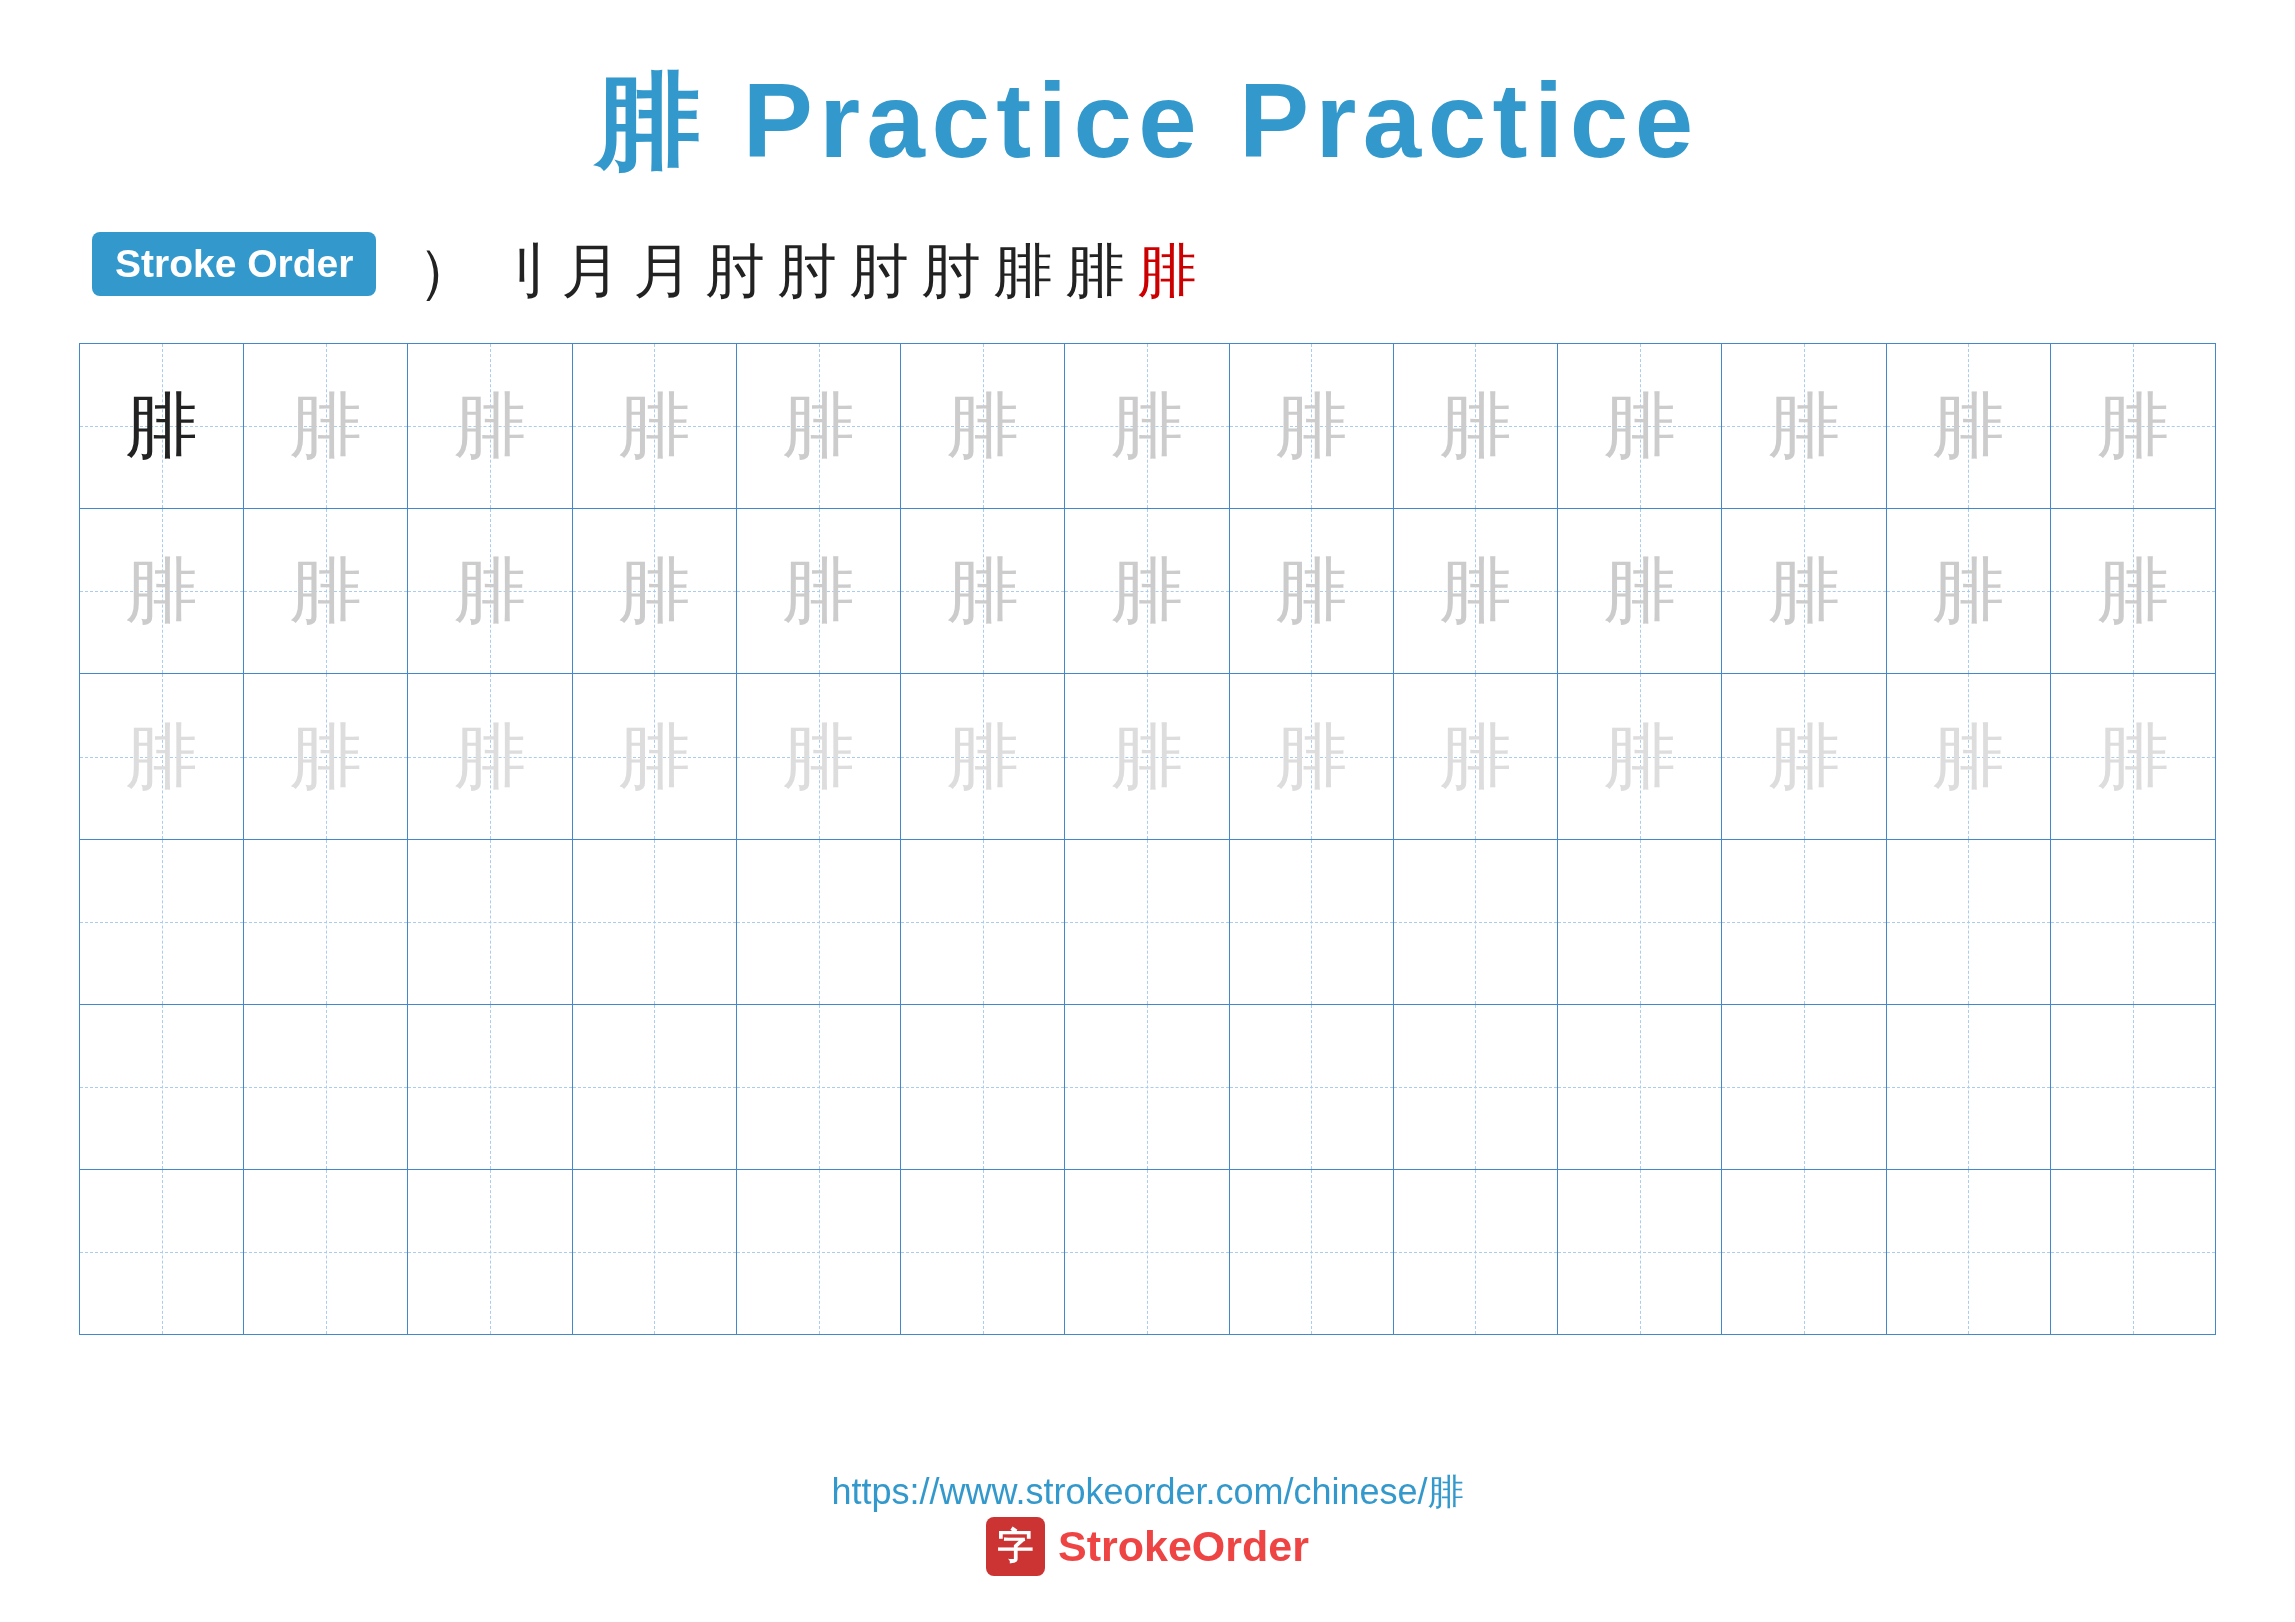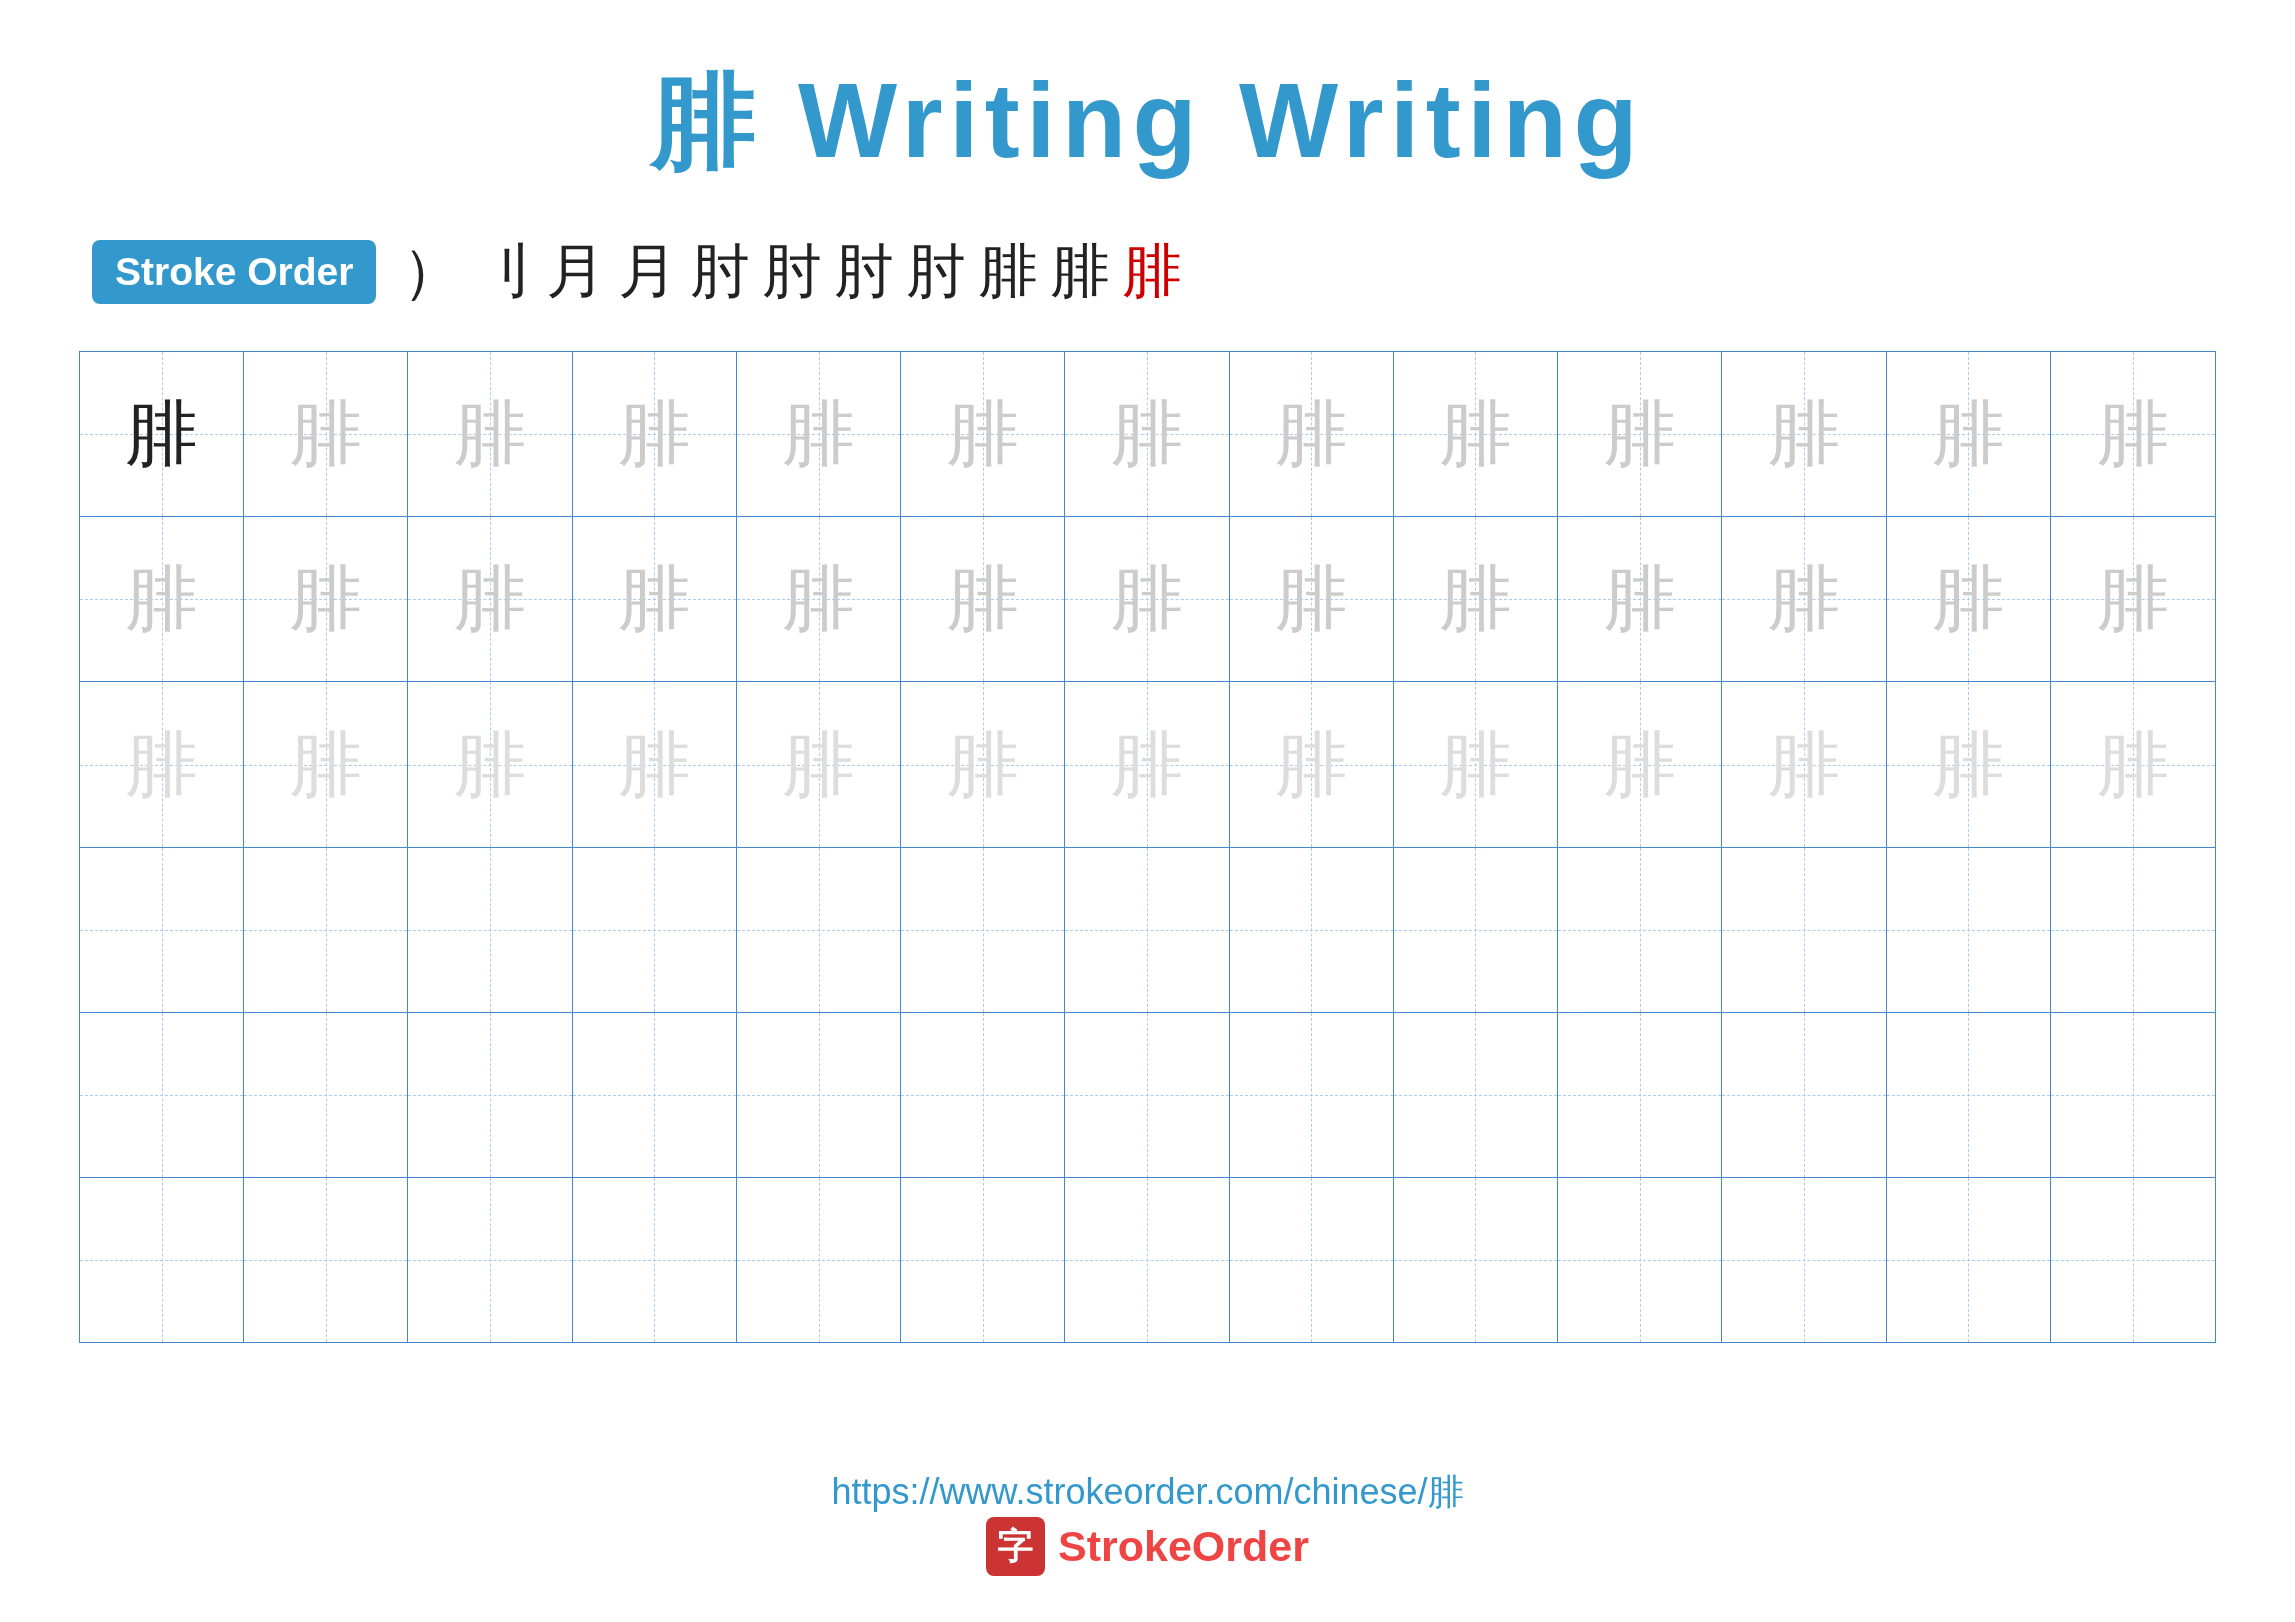--- a/index.html
+++ b/index.html
@@ -26,23 +26,23 @@
       font-size: 105px;
       font-weight: bold;
       color: #3399cc;
       margin-bottom: 39px;
       font-family: Arial, sans-serif;
       letter-spacing: 6.5px;
     }
 
     .stroke-order-row {
       display: flex;
-      align-items: center;
-      gap: 26px;
-      margin-bottom: 39px;
+      align-items: flex-start;
+      gap: 41px;
+      margin-bottom: 31px;
       padding-left: 13px;
     }
 
     .stroke-order-badge {
       background: #3399cc;
       color: #ffffff;
       font-size: 39px;
       font-family: Arial, sans-serif;
       font-weight: bold;
       padding: 9.8px 23px;
@@ -181,21 +181,21 @@
       font-weight: bold;
       font-family: Liberation Sans, sans-serif;
       color: #ef4444;
     }
   </style>
 </head>
 <body>
 
 <div class="page">
 
-  <div class="title">腓 Writing Writing</div>
+  <div class="title">腓 Practice Practice</div>
 
   <div class="stroke-order-row">
     <div class="stroke-order-badge">Stroke Order</div>
     <div class="stroke-sequence">
       <span class="stroke-seq-char">）</span>
       <span class="stroke-seq-char">刂</span>
       <span class="stroke-seq-char">月</span>
       <span class="stroke-seq-char">月</span>
       <span class="stroke-seq-char">肘</span>
       <span class="stroke-seq-char">肘</span>

